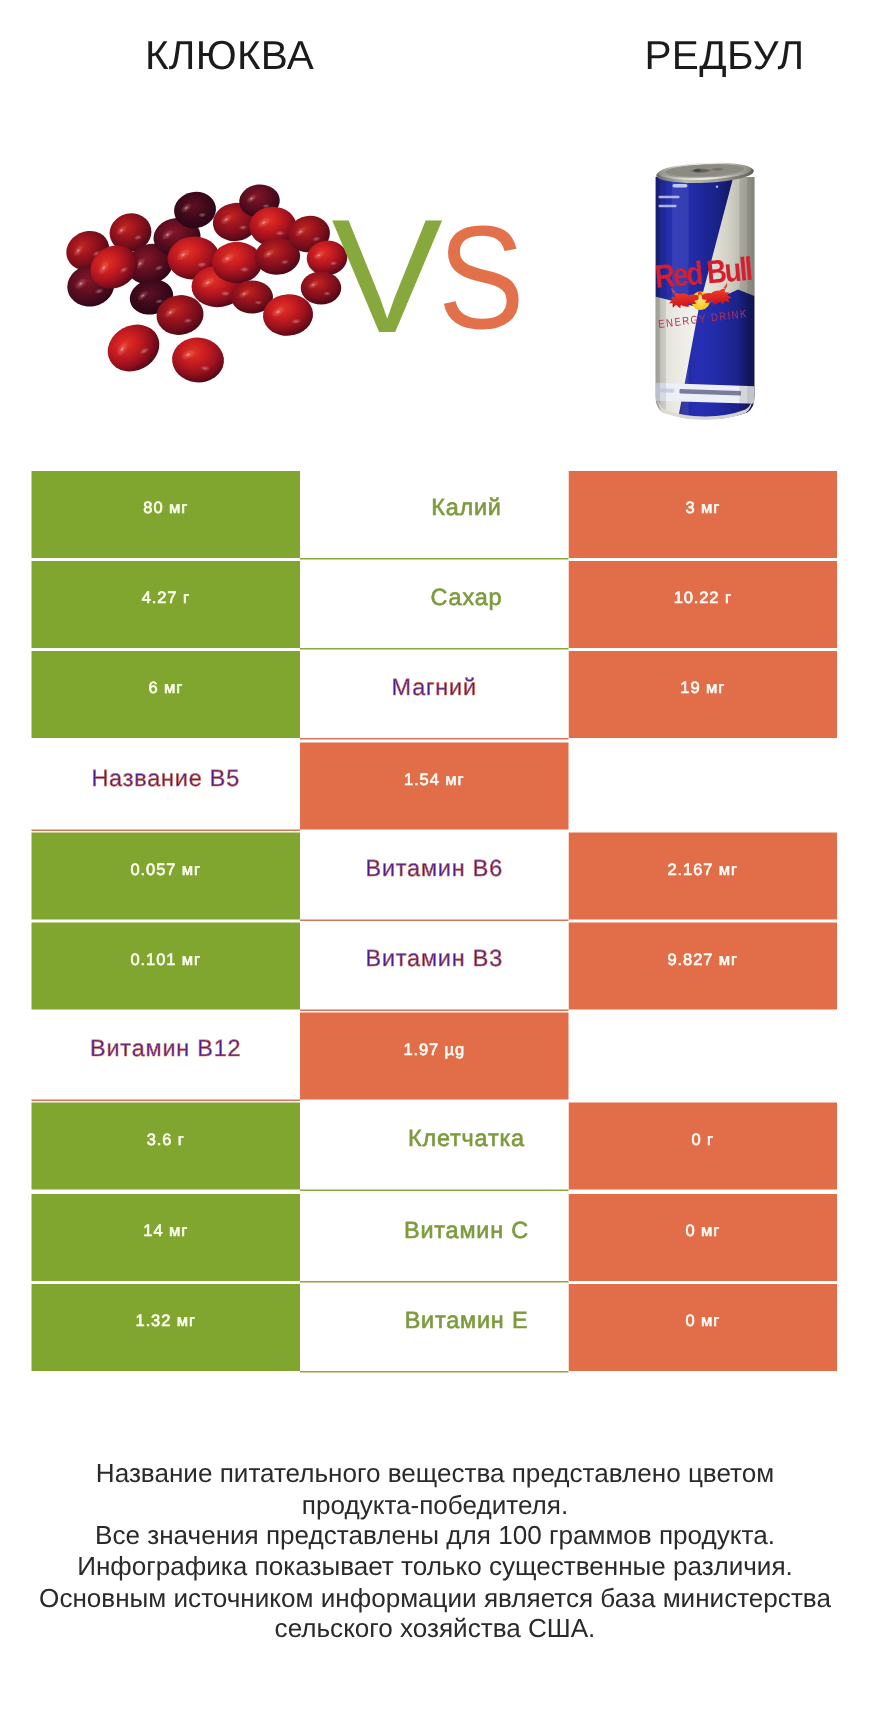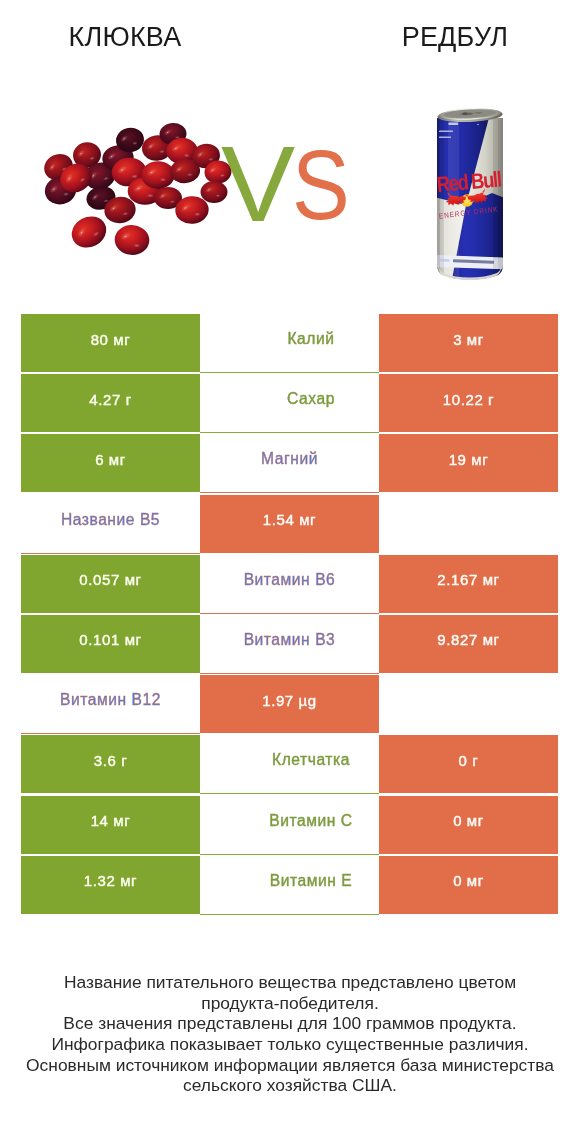--- a/index.html
+++ b/index.html
@@ -2,49 +2,49 @@
 <html lang="ru"><head>
 <meta charset="utf-8">
 <title>Клюква vs Редбул</title>
 <style>
   html,body{margin:0;padding:0;}
   body{width:580px;height:1144px;background:#fff;font-family:"Liberation Sans",sans-serif;-webkit-font-smoothing:antialiased;}
   .page{position:relative;width:580px;height:1144px;overflow:hidden;background:#fff;}
 
   
   .title{position:absolute;top:21px;font-size:27px;line-height:32px;color:#1b1b1b;
-         font-family:"Liberation Sans",sans-serif;font-weight:400;text-align:center;letter-spacing:.2px;}
+         font-family:"Liberation Sans",sans-serif;font-weight:400;text-align:center;letter-spacing:.2px;padding-left:28px;}
   #title-left{left:0;width:250px;}
   #title-right{left:330px;width:250px;}
 
   
   .hero{position:absolute;left:0;top:78px;width:580px;height:220px;}
   #hero-left{position:absolute;left:40px;top:40px;width:185px;height:142px;display:block;overflow:visible;}
   #hero-right{position:absolute;left:436px;top:26px;width:68px;height:180px;display:block;}
   #vs{position:absolute;left:215px;top:59px;width:150px;height:100px;
       font-size:103px;line-height:100px;font-weight:400;letter-spacing:-1px;
       font-family:"Liberation Sans",sans-serif;text-align:center;}
   #vs .v{color:#86a83d;display:inline-block;transform:scale(1.08,1.05);transform-origin:left bottom;}
   #vs .s{color:#e2704a;display:inline-block;transform:scale(0.84,0.95);transform-origin:left bottom;
          margin-left:3px;position:relative;top:-4px;}
 
   
   .table{position:absolute;left:21px;top:314px;width:537px;}
   .row{display:flex;height:58px;margin-bottom:2.2px;}
   .row:last-child{margin-bottom:0;}
   .cell{width:179px;height:58px;display:flex;align-items:center;justify-content:center;padding-bottom:8px;
-        font-size:15px;font-weight:400;font-family:"Liberation Sans",sans-serif;box-sizing:border-box;letter-spacing:0.6px;}
+        font-size:11px;font-weight:400;font-family:"Liberation Sans",sans-serif;box-sizing:border-box;letter-spacing:0.6px;}
   .cell.left{background:#81a62f;color:#fdfff0;-webkit-text-stroke:0.42px #fdfff0;}
   .cell.right{background:#e26d49;color:#fffdf8;text-align:center;-webkit-text-stroke:0.42px #fffdf8;}
   .cell.mid{background:#ffffff;font-size:15.6px;position:relative;letter-spacing:0.55px;}
   .cell.mid::after{content:"";position:absolute;left:0;right:0;bottom:-1.1px;height:1.1px;}
   .cell.mid.win-left::after{background:#8aa93b;}
   .cell.mid.win-right::after{background:#d4755a;}
   .cell.mid.win-left{color:#7d9b3e;padding-left:43px;-webkit-text-stroke:0.42px #7d9b3e;}
-  .cell.mid.win-right{color:#3b82f6;-webkit-text-stroke:0.42px #cf6a4c;}
+  .cell.mid.win-right{color:#4c1d95;-webkit-text-stroke:0.42px #cf6a4c;}
 
   
   .footer{position:absolute;left:0;top:972px;width:580px;text-align:center;
           font-size:17.4px;line-height:20.65px;color:#2a2a2a;font-family:"Liberation Sans",sans-serif;}
   .footer div{white-space:nowrap;}
 </style>
 </head>
 <body>
 
 <div class="page">

